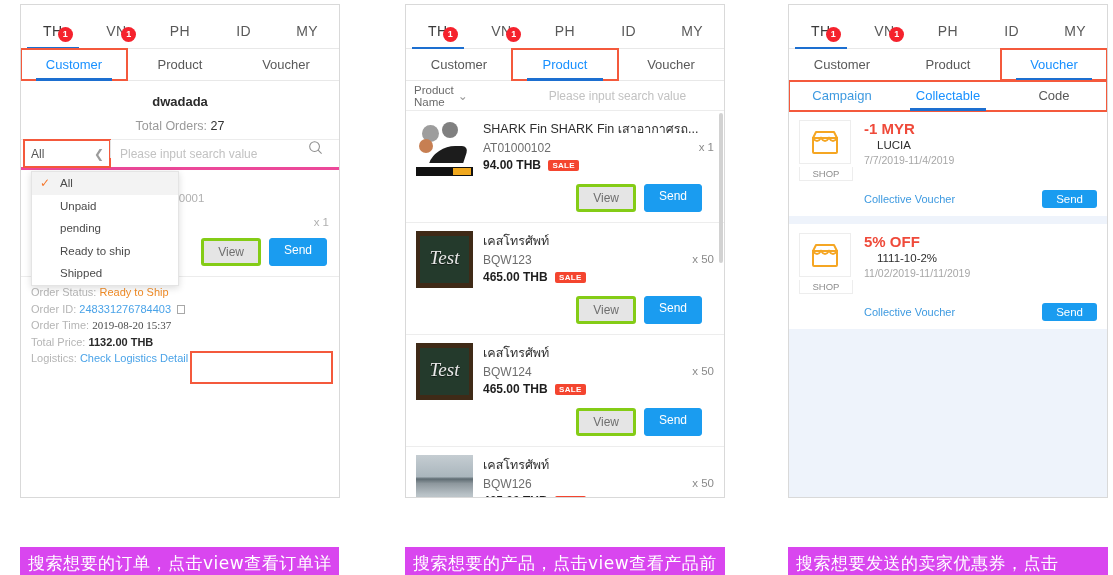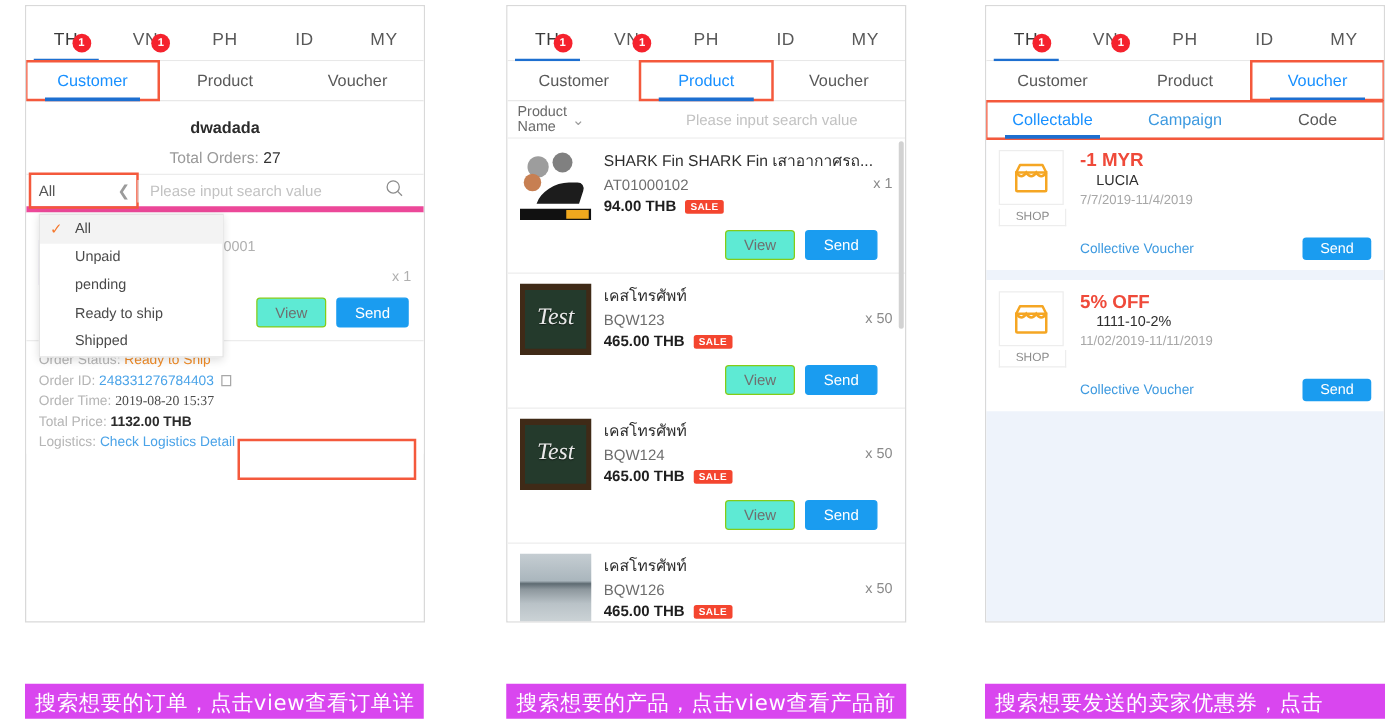--- a/index.html
+++ b/index.html
@@ -56,22 +56,22 @@
   
   .hl { outline: 2px solid #f4593c; outline-offset: -1px; }
   .hl-box { position: absolute; border: 2px solid #f4593c; pointer-events: none; z-index: 40; }
 
   
   .cust-head { text-align: center; padding: 13px 0 6px; background: #fff; }
   .cust-name { font-size: 13px; font-weight: bold; color: #2b2b2b; }
   .cust-orders { font-size: 12.5px; color: #9a9a9a; margin-top: 10px; }
   .cust-orders b { color: #333; font-weight: normal; }
 
-  .search-row { display: flex; align-items: center; height: 31px;
-                border-top: 1px solid #ececec; border-bottom: 5px solid #ec4899;
+  .search-row { display: flex; height: 31px;
+                border-top: 1px solid #ececec; border-bottom: 3px solid #ec4899;
                 position: relative; background: #fff; }
   .filter-sel { width: 86px; height: 27px; margin-left: 3px;
                 display: flex; align-items: center; justify-content: space-between;
                 padding: 0 6px 0 7px; font-size: 12px; color: #555; }
   .chev { color: #9b9b9b; font-size: 12px; }
   .search-div { width: 1px; height: 18px; background: #e3e3e3; }
   .search-input { flex: 1; border: none; outline: none; font-size: 12px;
                   color: #333; padding-left: 9px; background: transparent;
                   font-family: "Liberation Sans", sans-serif; }
   .search-input::placeholder { color: #c2c2c2; }
@@ -98,21 +98,21 @@
            border-color: transparent transparent #1a1a1a transparent;
            transform: rotate(90deg); }
   .ord-info { flex: 1; padding-left: 9px; }
   .ord-sku { font-size: 11.5px; color: #b0b0b0; }
   .ord-price { font-size: 11.5px; color: #b0b0b0; margin-top: 3px; }
   .ord-qty { font-size: 11.5px; color: #b0b0b0; align-self: flex-end; }
 
   .btn-row { display: flex; justify-content: flex-end; gap: 8px;
              padding: 8px 12px 10px 0; position: relative; }
   .btn { font-size: 12px; border-radius: 3px; padding: 4px 14px; cursor: pointer; }
-  .btn-view { background: #5eead4; border: 1px solid #84cc16; color: #6f6f6f; }
+  .btn-view { background: #e5e5e5; border: 3px solid #84cc16; color: #6f6f6f; }
   .btn-send { background: #1a9cf0; border: 1px solid #1a9cf0; color: #fff; }
 
   .ord-meta { border-top: 1px solid #ececec; padding: 7px 0 0 10px; background:#fff; }
   .meta-line { font-size: 11px; color: #b5b5b5; line-height: 16.5px; }
   .meta-line .v { color: #4c4c4c; font-family: Liberation Serif, serif; }
   .meta-line .status { color: #f08c28; }
   .meta-line .link { color: #4aa3e8; }
   .meta-line .strong { color: #2b2b2b; font-weight: bold; }
   .copy-ic { display:inline-block; width:8px; height:9px; border:1px solid #a8a8a8;
              vertical-align: -1px; margin-left: 3px; }
@@ -475,22 +475,22 @@
       </div>
     </div>
 
     <div class="section-tabs">
       <div class="section-tab">Customer</div>
       <div class="section-tab">Product</div>
       <div class="section-tab active hl">Voucher</div>
     </div>
 
     <div class="section-tabs hl" style="height:30px;">
+      <div class="section-tab" style="line-height:29px;color:#3e9ae0;">Campaign</div>
       <div class="section-tab active" style="line-height:29px;">Collectable</div>
-      <div class="section-tab" style="line-height:29px;color:#3e9ae0;">Campaign</div>
       <div class="section-tab" style="line-height:29px;">Code</div>
     </div>
 
     <div class="vlist">
 
       <div class="vcard">
         <div class="vcard-top">
           <div class="v-icon-wrap">
             <div class="v-icon">
               <svg width="32" height="26" viewBox="0 0 32 26">

